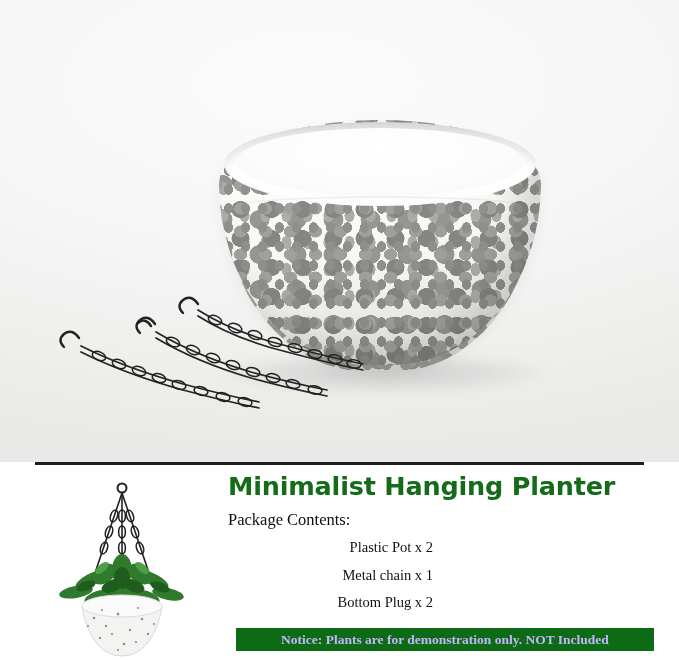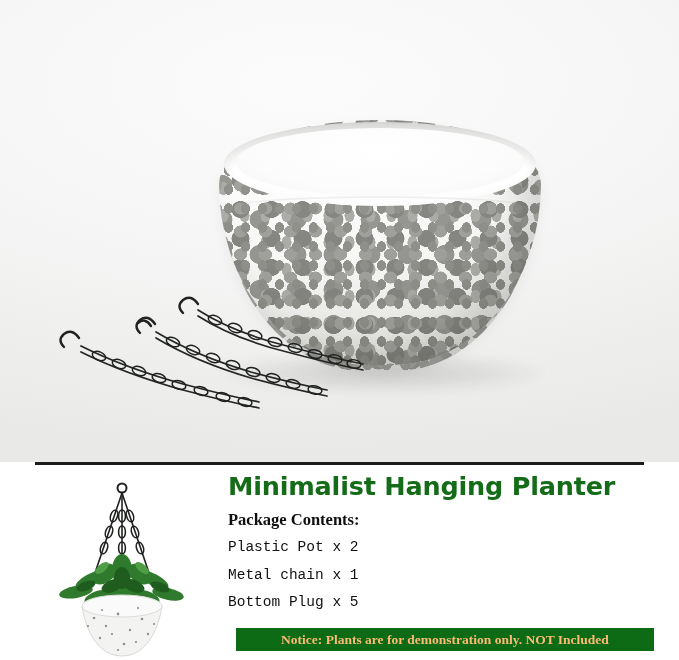--- a/index.html
+++ b/index.html
@@ -179,51 +179,52 @@
 
   .columns {
     display: flex;
     gap: 0px;
   }
   .col-left { width: 205px; }
   .col-right { width: 227px; }
 
   .col-heading {
     font-family: "Liberation Serif", serif;
-    font-weight: bold;
+    font-weight: normal;
     font-size: 16.5px;
     color: #0f0f0f;
     margin: 4px 0 9px 0;
   }
   .col-line {
-    font-family: Liberation Mono, monospace;
+    font-family: Liberation Serif, serif;
     font-size: 14.5px;
     color: #111111;
     margin: 8px 0 11px 0;
     line-height: 1.15;
+    text-align: right;
   }
 
   .notice-bar {
     position: absolute;
     left: 236px;
     top: 162px;
     width: 418px;
     height: 23px;
     background: #0c6b14;
     border: 1px solid #0c6b14;
     box-sizing: border-box;
     display: flex;
     align-items: center;
     justify-content: center;
   }
   .notice-text {
     font-family: "Liberation Serif", serif;
     font-weight: bold;
     font-size: 13.5px;
-    color: #fdba74;
+    color: #c4b5fd;
     white-space: nowrap;
   }
 </style>
 </head>
 <body>
 
 <div id="product-photo">
 
   <div class="floor-shadow"></div>
 
@@ -361,21 +362,21 @@
   </svg>
 
   <div class="info-right">
     <h1 class="product-title">Minimalist Hanging Planter</h1>
 
     <div class="columns">
       <div class="col-left">
         <div class="col-heading">Package Contents:</div>
         <div class="col-line">Plastic Pot x 2</div>
         <div class="col-line">Metal chain x 1</div>
-        <div class="col-line">Bottom Plug x 5</div>
+        <div class="col-line">Bottom Plug x 2</div>
       </div>
     </div>
   </div>
 
   <div class="notice-bar">
     <span class="notice-text">Notice: Plants are for demonstration only. NOT Included</span>
   </div>
 </div>
 
 </body></html>

